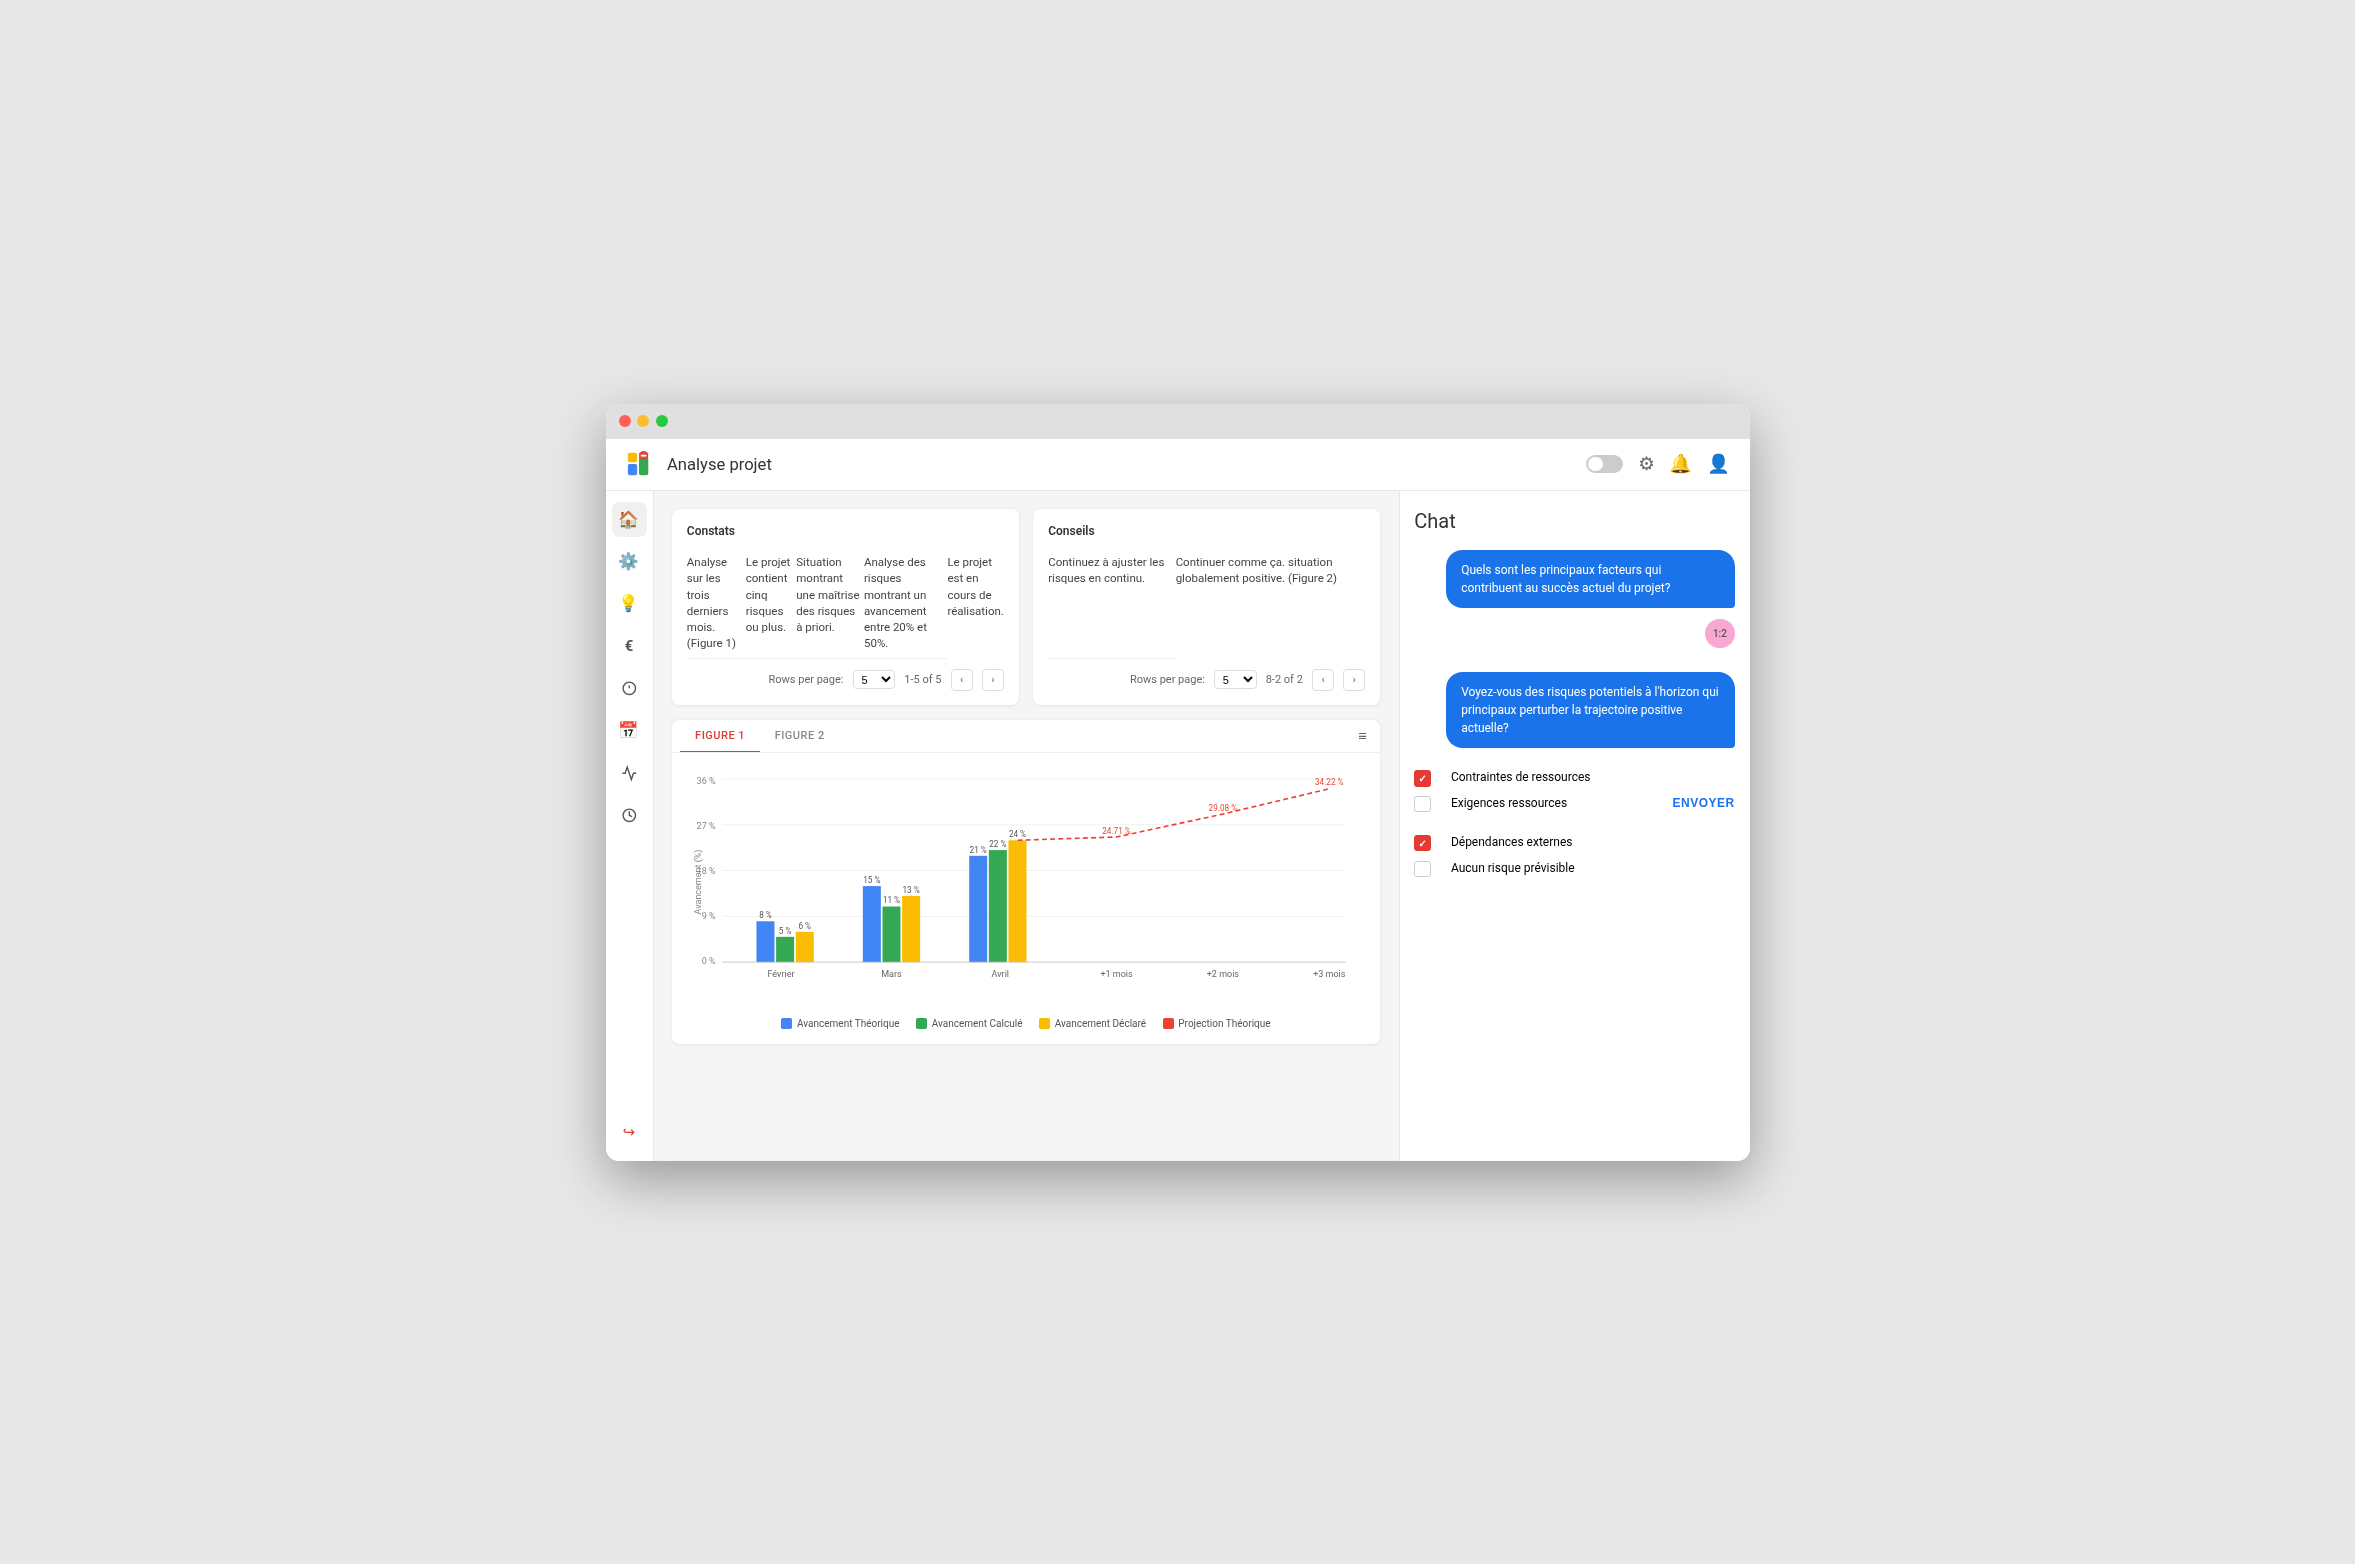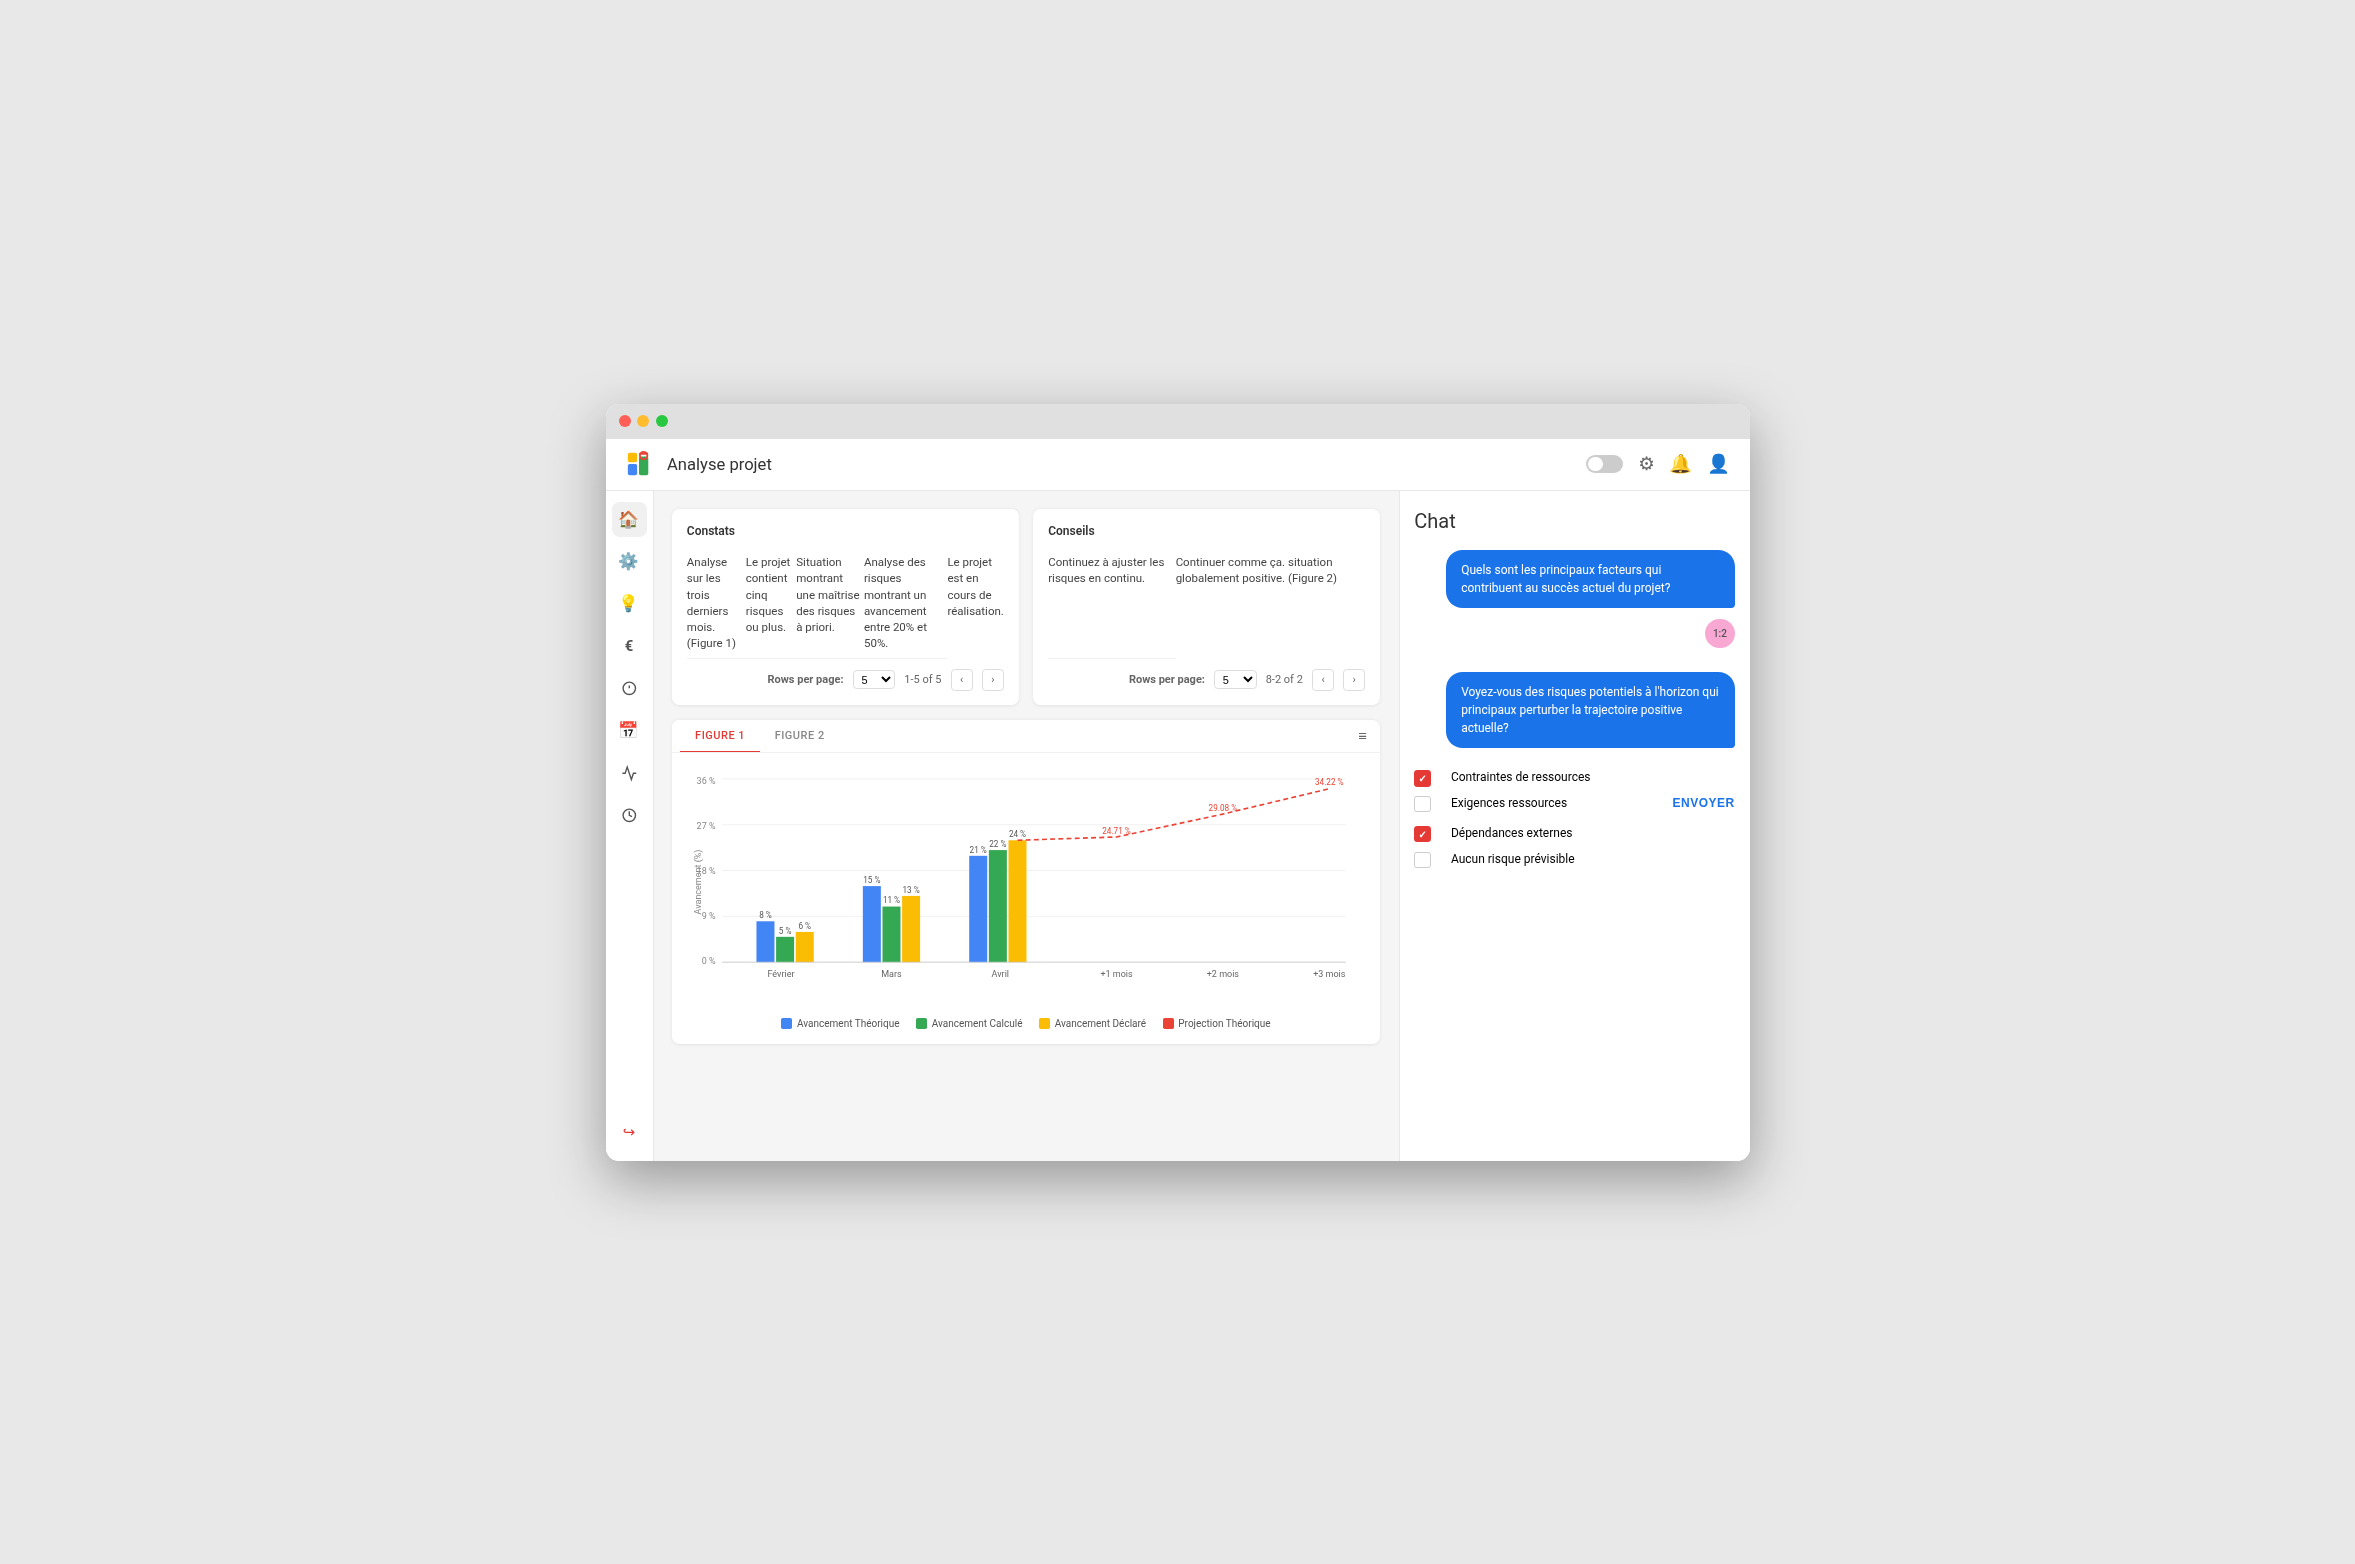--- a/index.html
+++ b/index.html
@@ -153,21 +153,21 @@
     .card-item:last-child { border-bottom: none; }
     .card-footer {
       display: flex;
       align-items: center;
       justify-content: flex-end;
       gap: 9.2px;
       margin-top: 9.2px;
       font-size: 11px;
       color: #666;
     }
-    .rows-per-page-label { color: #666; font-weight: bold; }
+    .rows-per-page-label { color: #666; }
     .rows-select {
       padding: 1.8px 3.7px;
       border: 0.9px solid #ddd;
       border-radius: 3.7px;
       background: #fff;
       font-size: 11px;
       cursor: pointer;
     }
     .pagination-info { color: #666; }
     .pagination-btn {
@@ -549,21 +549,21 @@
 
         <div class="chat-checkboxes">
           <div class="checkbox-item">
             <div class="checkbox-box checked"></div>
             <span>Contraintes de ressources</span>
           </div>
           <div class="checkbox-item">
             <div class="checkbox-box"></div>
             <span>Exigences ressources</span>
           </div>
-          <div class="send-row" style="display:flex;justify-content:flex-end;align-items:center;margin-top:-26px;margin-bottom:7px;">
+          <div class="send-row" style="display:flex;justify-content:flex-end;align-items:center;margin-top:-26px;margin-bottom:16px;">
             <button class="send-btn">ENVOYER</button>
           </div>
           <div class="checkbox-item">
             <div class="checkbox-box checked"></div>
             <span>Dépendances externes</span>
           </div>
           <div class="checkbox-item">
             <div class="checkbox-box"></div>
             <span>Aucun risque prévisible</span>
           </div>

